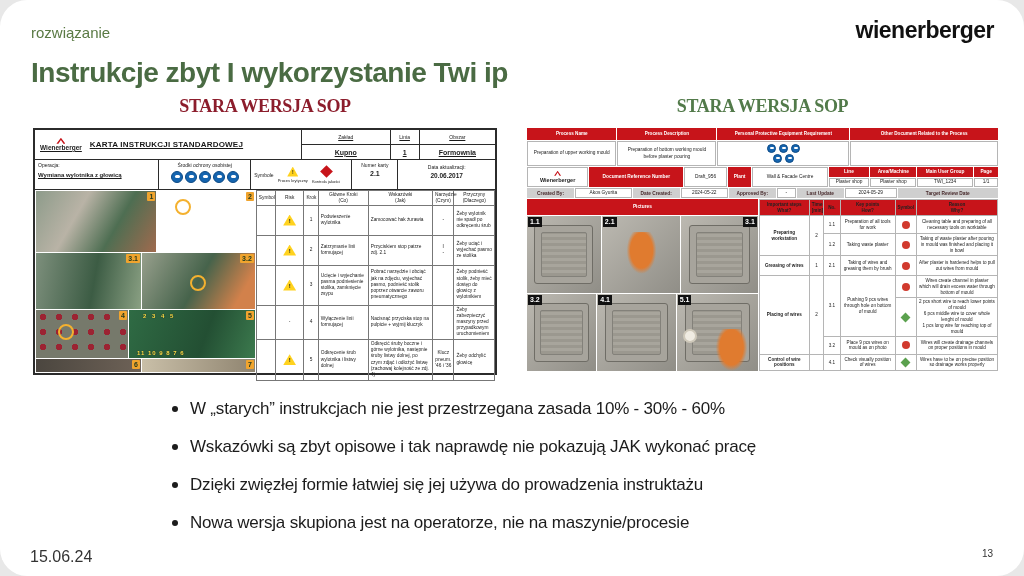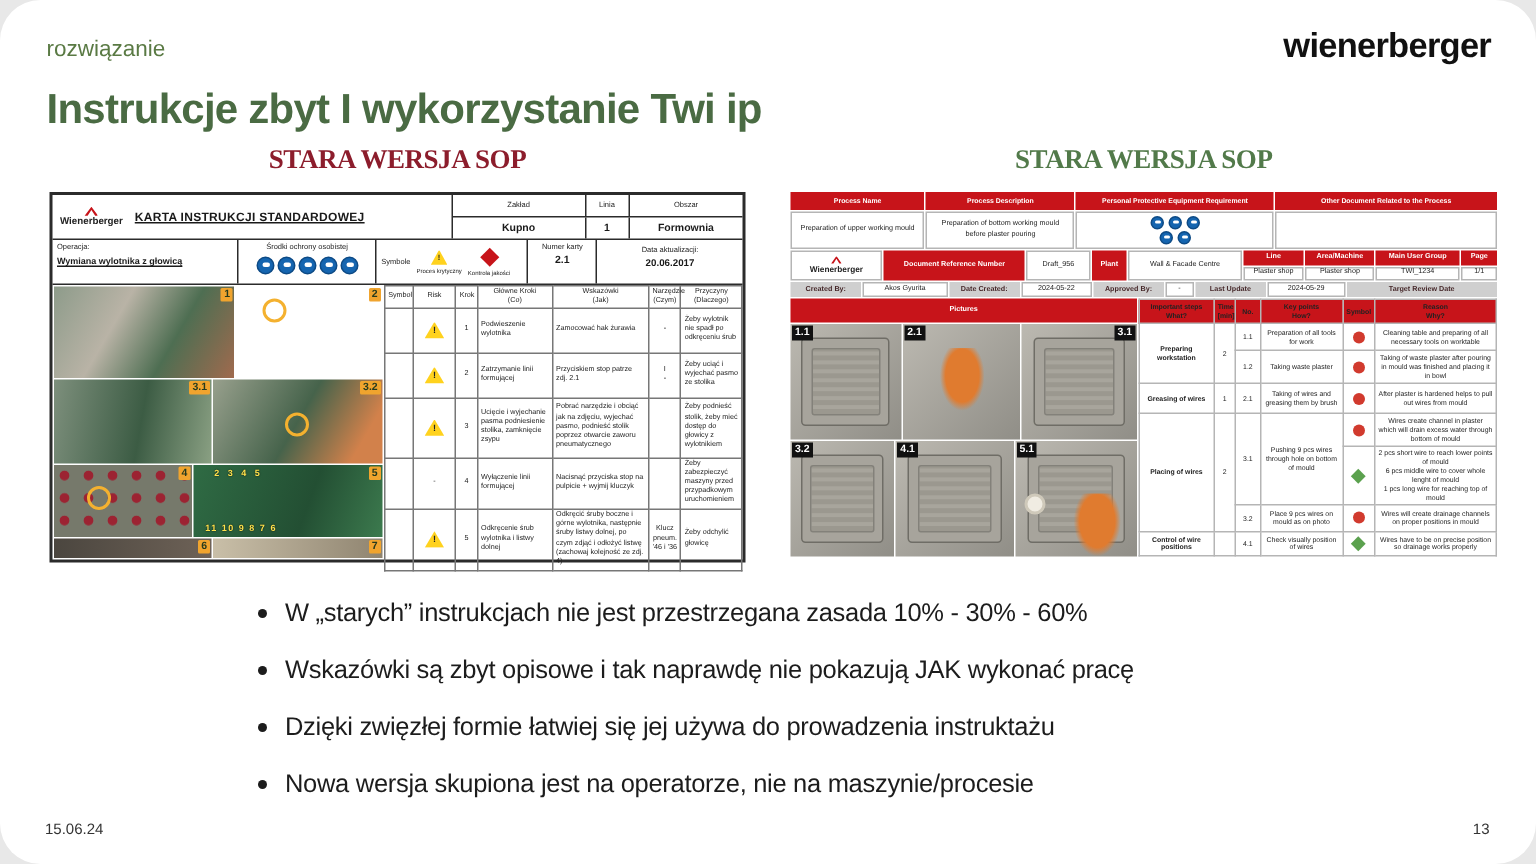--- a/index.html
+++ b/index.html
@@ -14,21 +14,21 @@
   .kicker { position:absolute; left:31px; top:24px; font-size:15px; color:#5a7a44; }
   .brand  { position:absolute; right:30px; top:17px; font-size:23px; font-weight:bold; color:#111; letter-spacing:-0.5px; }
   .title  { position:absolute; left:31px; top:57px; font-size:28px; font-weight:bold; color:#4a6b43; letter-spacing:-0.5px; }
   .col-head { position:absolute; top:96px; font-size:18px; font-weight:bold; text-align:center; letter-spacing:-0.3px;font-family:Liberation Serif, serif; }
   .col-head.stara { left:33px;  width:464px; color:#8c1d2c; }
   .col-head.nowa  { left:527px; width:471px; color:#527a4a; }
 
   
   .panel { position:absolute; top:128px; background:#fff; }
   .panel.old { left:33px; width:464px; height:247px; border:2px solid #2b2b2b; font-size:5px; }
-  .old-h1 { display:flex; height:30px; border-bottom:1px solid #2b2b2b; }
+  .old-h1 { display:flex; height:30px; border-bottom:1px solid #2b2b2b;text-decoration:underline; }
   .old-h1-left { flex:0 0 58%; border-right:1px solid #2b2b2b; display:flex; align-items:center; gap:8px; padding:2px 5px; }
   .wb-logo { display:flex; flex-direction:column; align-items:center; line-height:1; }
   .wb-roof { width:9px; height:6px; background:#c7141a; clip-path:polygon(50% 0,100% 100%,78% 100%,50% 38%,22% 100%,0 100%); margin-bottom:1px; }
   .wb-word { font-weight:bold; font-size:6.5px; color:#222; }
   .old-doc-title { font-weight:bold; font-size:8px; text-decoration:underline; letter-spacing:0.2px; }
   .old-h1-right { flex:1; display:flex; flex-direction:column; }
   .old-h1-row { display:flex; flex:1; }
   .old-h1-row.lbl { border-bottom:1px solid #2b2b2b; }
   .old-h1-row span { display:flex; align-items:center; justify-content:center; border-right:1px solid #2b2b2b; }
   .old-h1-row span:last-child { border-right:none; }
@@ -103,21 +103,21 @@
   .ntab td.stepc { font-weight:bold; }
   .sym-circle { width:8px; height:8px; border-radius:50%; background:#d13a2e; margin:0 auto; }
   .sym-diamond { width:7px; height:7px; background:#5ba14e; transform:rotate(45deg); margin:1px auto; }
 
   
   .summary { position:absolute; left:90px; right:60px; top:381px; }
   .summary-head { font-size:18px; font-weight:bold; text-align:center; color:#111; letter-spacing:-0.2px; }
   .bullets { list-style:none; margin-top:9px; padding-left:82px; }
   .bullets li { position:relative; font-size:17px; color:#1c1c1c; padding:9px 0 9px 18px; letter-spacing:-0.2px; }
   .bullets li::before { content:""; position:absolute; left:0; top:16px; width:6px; height:6px; border-radius:50%; background:#1c1c1c; }
-  .footer-date { position:absolute; left:30px; top:548px; font-size:10px; color:#333; }
+  .footer-date { position:absolute; left:30px; top:548px; font-size:16px; color:#333; }
   .page-num { position:absolute; right:31px; top:548px; font-size:10px; color:#333; }
 </style>
 </head>
 <body>
 
 <div class="slide">
 
   <div class="kicker">rozwiązanie</div>
   <div class="brand">wienerberger</div>
   <h1 class="title">Instrukcje zbyt I wykorzystanie Twi ip</h1>

